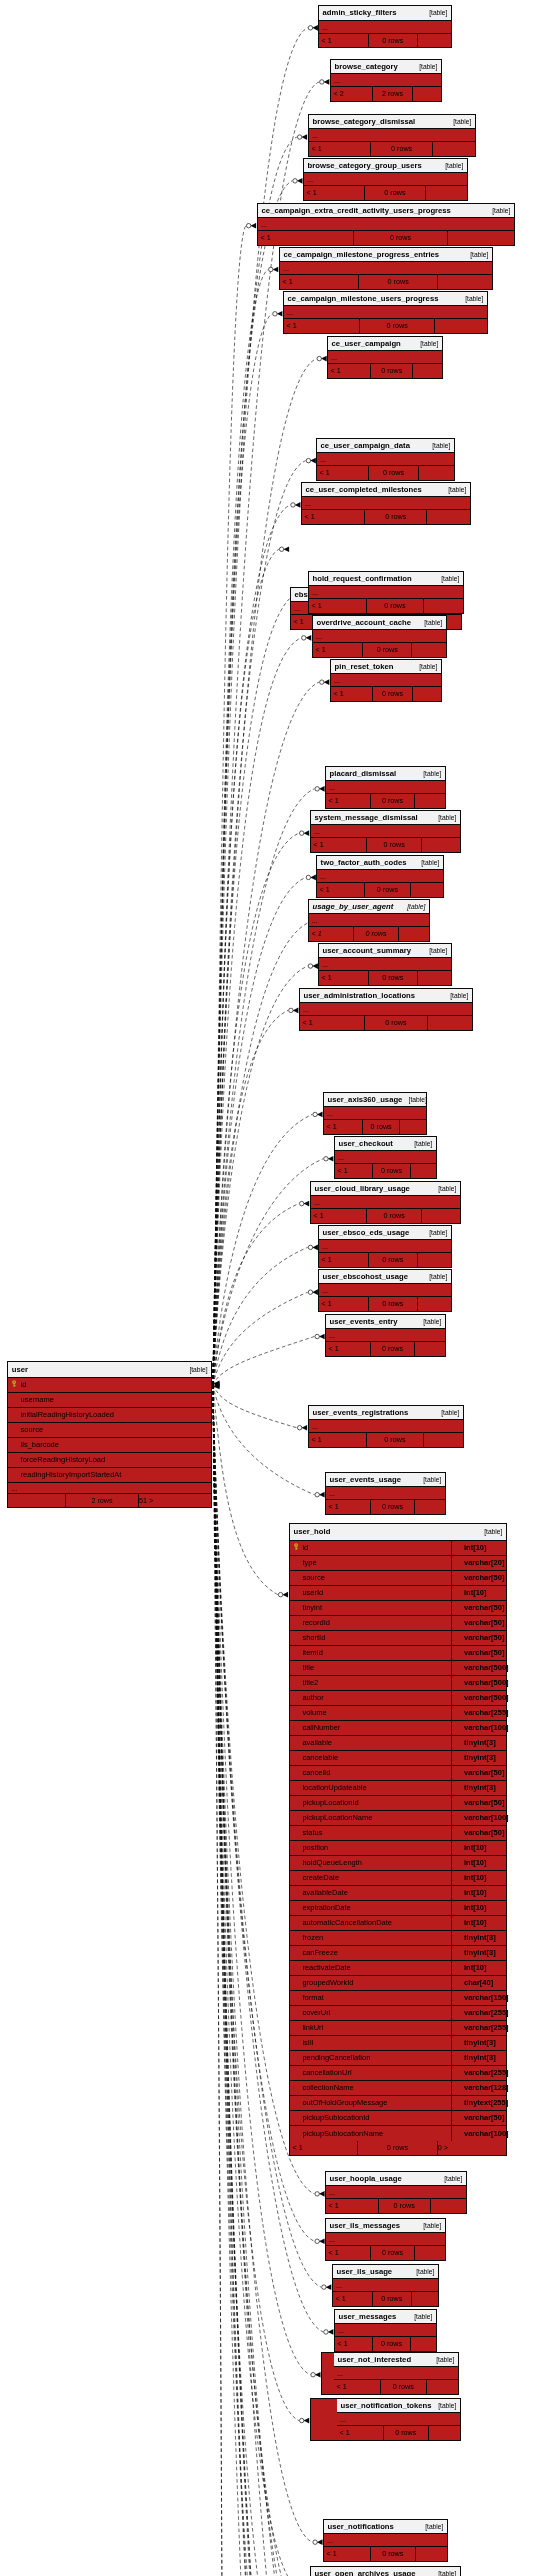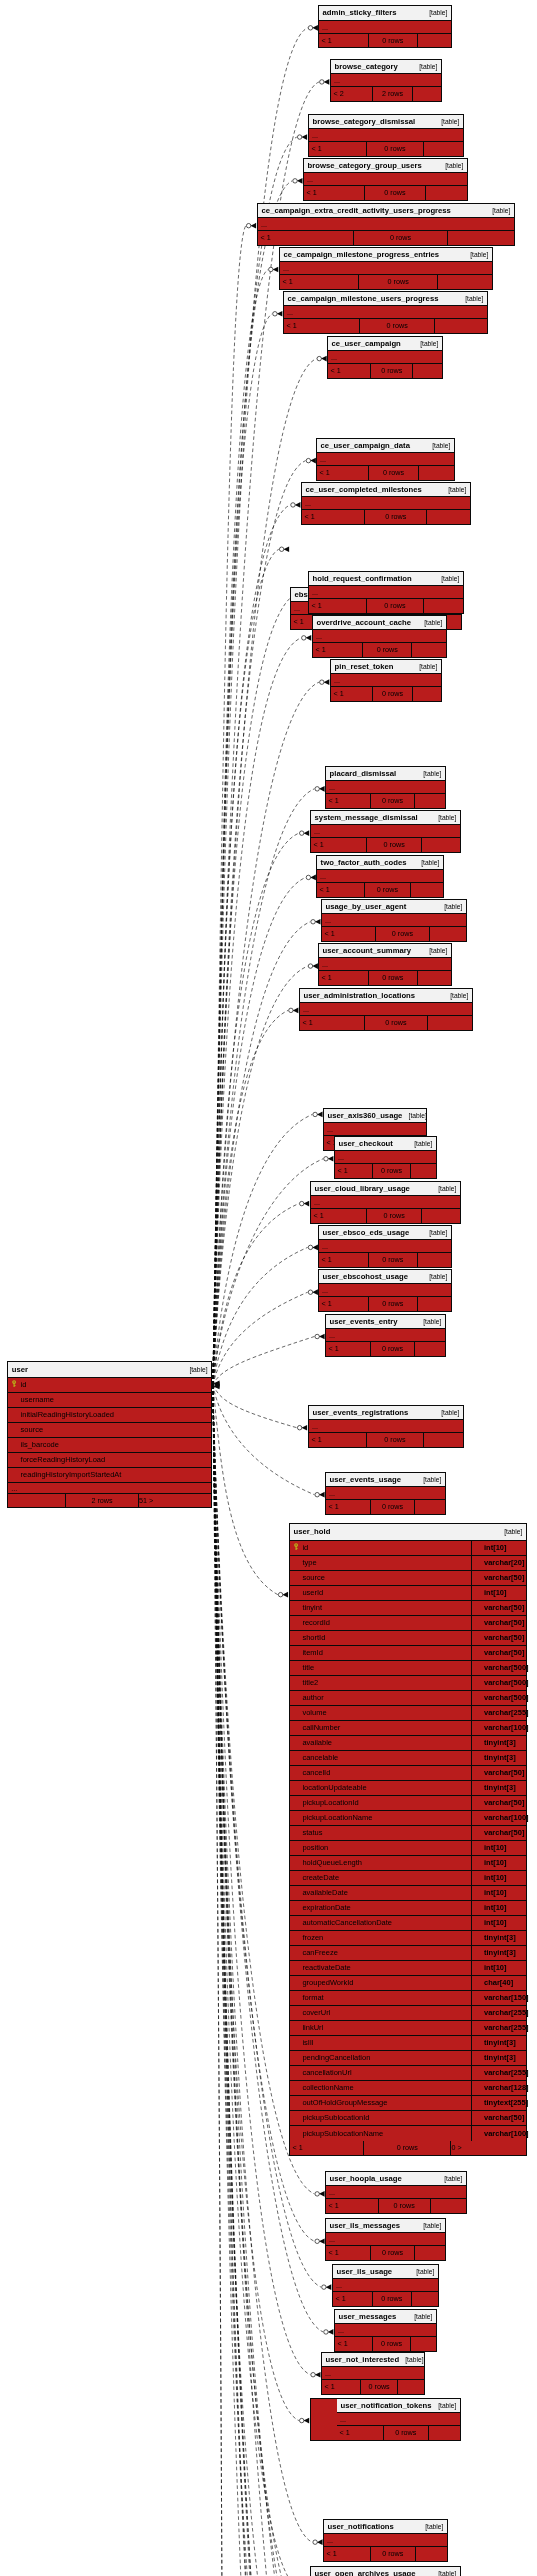--- a/index.html
+++ b/index.html
@@ -25,21 +25,21 @@
   #user-table{left:7.2px;top:1361px;width:205px;}
   #user-table .hdr{height:15.5px;}
   .crow{height:15px;display:flex;align-items:center;border-bottom:0.5px solid #0a0a0a;font-size:7.5px;box-sizing:border-box;padding-left:3.1px;}
   .keyspace{display:inline-block;width:9.3px;}
   .keywrap{display:inline-block;width:9.3px;}
   #user-table .dots{height:11.3px;line-height:11.3px;}
   #user-table .foot .fl{width:28%;}
   #user-table .foot .fc{width:36%;}
 
   
-  #user-hold-table{left:289px;top:1523px;width:238px;}
+  #user-hold-table{left:289px;top:1523px;width:218px;}
   #user-hold-table .hdr{height:16.5px;}
   .ecrow{height:15px;display:flex;align-items:stretch;border-bottom:0.5px solid #0a0a0a;font-size:7.5px;box-sizing:border-box;}
   .ecrow:last-child{border-bottom:none;}
   .cname{flex:1;display:flex;align-items:center;padding-left:3.1px;box-sizing:border-box;}
   .ctype{width:55px;border-left:0.5px solid #0a0a0a;display:flex;align-items:center;padding-left:12px;box-sizing:border-box;font-weight:bold;}
   #user-hold-table .foot{height:14.4px;line-height:14.4px;}
   #user-hold-table .fl{width:31%;}
   #user-hold-table .fc{width:37%;}
 </style>
 </head>
@@ -676,21 +676,21 @@
     </div>
     <div class="dots">
       <span>...</span>
     </div>
     <div class="foot">
       <span class="fl">&lt; 2</span>
       <span class="fc">2 rows</span>
       <span class="fr"></span>
     </div>
   </div>
-    <div class="tbl small" style="top: 114px; left: 308px; width: 156px;">
+    <div class="tbl small" style="top: 114px; left: 308px; width: 168px;">
     <div class="hdr">
       <span class="tname">browse_category_dismissal</span>
       <span class="ttag">[table]</span>
     </div>
     <div class="dots">
       <span>...</span>
     </div>
     <div class="foot">
       <span class="fl">&lt; 1</span>
       <span class="fc">0 rows</span>
@@ -886,21 +886,21 @@
     </div>
     <div class="dots">
       <span>...</span>
     </div>
     <div class="foot">
       <span class="fl">&lt; 1</span>
       <span class="fc">0 rows</span>
       <span class="fr"></span>
     </div>
   </div>
-    <div class="tbl small" style="top: 899px; left: 321px; width: 146px;">
+    <div class="tbl small" style="top: 899px; left: 308px; width: 122px; font-style: italic;">
     <div class="hdr">
       <span class="tname">usage_by_user_agent</span>
       <span class="ttag">[table]</span>
     </div>
     <div class="dots">
       <span>...</span>
     </div>
     <div class="foot">
       <span class="fl">&lt; 1</span>
       <span class="fc">0 rows</span>
@@ -928,21 +928,21 @@
     </div>
     <div class="dots">
       <span>...</span>
     </div>
     <div class="foot">
       <span class="fl">&lt; 1</span>
       <span class="fc">0 rows</span>
       <span class="fr"></span>
     </div>
   </div>
-    <div class="tbl small" style="top: 1092px; left: 323px; width: 104px; margin-top: 16px;">
+    <div class="tbl small" style="top: 1092px; left: 323px; width: 104px;">
     <div class="hdr">
       <span class="tname">user_axis360_usage</span>
       <span class="ttag">[table]</span>
     </div>
     <div class="dots">
       <span>...</span>
     </div>
     <div class="foot">
       <span class="fl">&lt; 1</span>
       <span class="fc">0 rows</span>
@@ -1096,21 +1096,21 @@
     </div>
     <div class="dots">
       <span>...</span>
     </div>
     <div class="foot">
       <span class="fl">&lt; 1</span>
       <span class="fc">0 rows</span>
       <span class="fr"></span>
     </div>
   </div>
-    <div class="tbl small" style="top: 2352px; left: 321px; width: 104px;">
+    <div class="tbl small" style="top: 2352px; left: 321px; width: 138px; padding-left: 12px;">
     <div class="hdr">
       <span class="tname">user_not_interested</span>
       <span class="ttag">[table]</span>
     </div>
     <div class="dots">
       <span>...</span>
     </div>
     <div class="foot">
       <span class="fl">&lt; 1</span>
       <span class="fc">0 rows</span>

